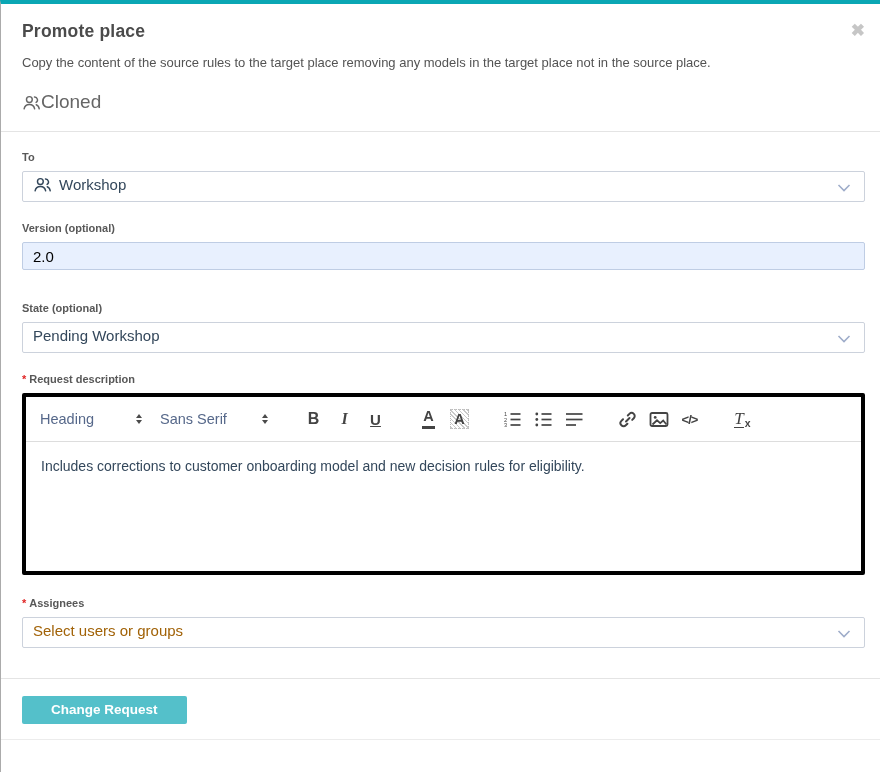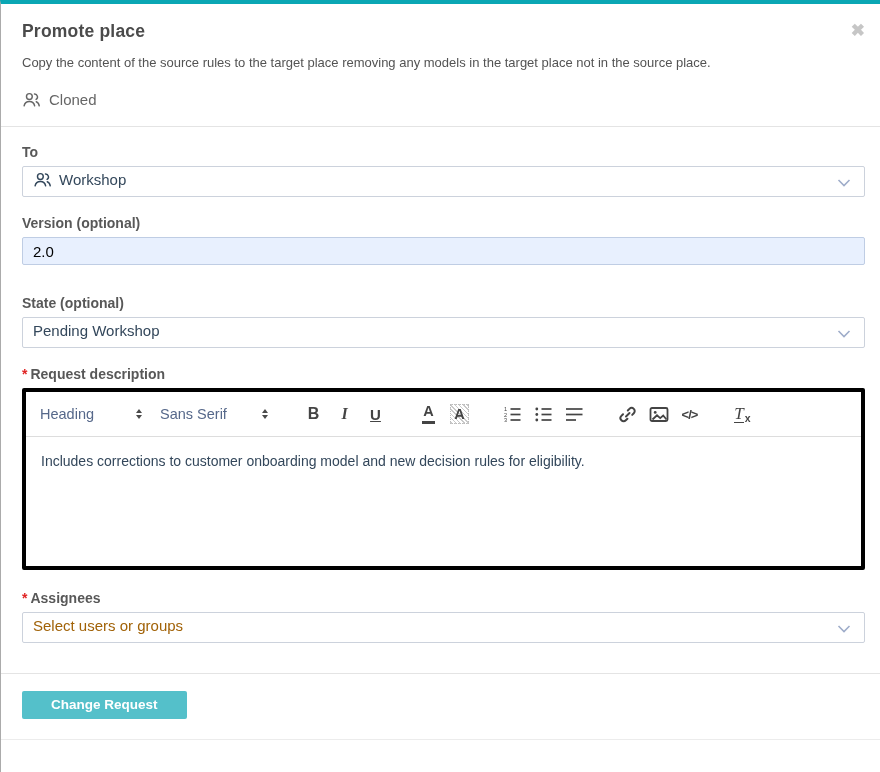--- a/index.html
+++ b/index.html
@@ -10,27 +10,27 @@
     border-top:4px solid #0aa7b4; border-left:1px solid #ababab;
   }
   
   .header { padding:17px 15px 0 21px; position:relative; }
   .title { font-size:17.5px; font-weight:bold; color:#4b4b4b; letter-spacing:.2px; }
   .close-btn {
     position:absolute; top:18px; right:15px; font-size:17px; font-weight:bold;
     color:#c6c6c6; cursor:pointer; line-height:1; user-select:none;
   }
   .desc { margin-top:13px; font-size:13px; color:#535353; }
-  .cloned-row { margin-top:21px; display:flex; align-items:flex-end; gap:8px;
-    color:#666; font-size:15px; padding-bottom:18px; }
+  .cloned-row { margin-top:21px; display:flex; align-items:center; 
+    color:#666; font-size:19px; padding-bottom:18px; }
   .cloned-row svg { display:block; }
   .divider { height:1px; background:#e4e4e4; width:100%; }
   
   .form { padding:0 15px 0 21px; }
-  .lbl { display:flex; gap:3px; font-size:14px; font-weight:bold; color:#585858;
+  .lbl { display:flex; gap:3px; font-size:11px; font-weight:bold; color:#585858;
     margin-bottom:6px; line-height:16px; }
   .req { color:#e02424; }
   .field-to { padding-top:17px; }
   .field-ver { margin-top:18px; }
   .field-state { margin-top:30px; }
   .field-desc { margin-top:18px; }
   .field-assign { margin-top:20px; }
   .select {
     position:relative; height:31px; width:100%; border:1px solid #ccd2dc;
     border-radius:2px; background:#fff; display:flex; align-items:center;

